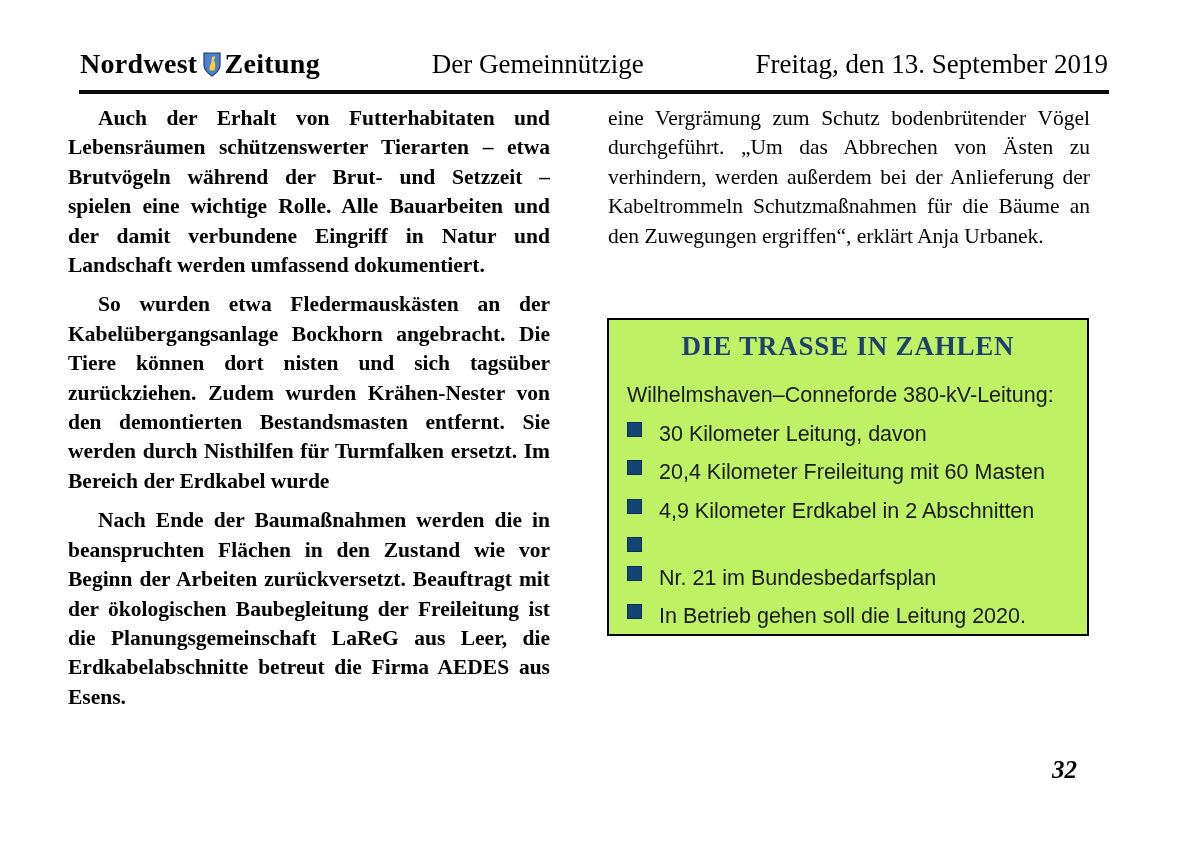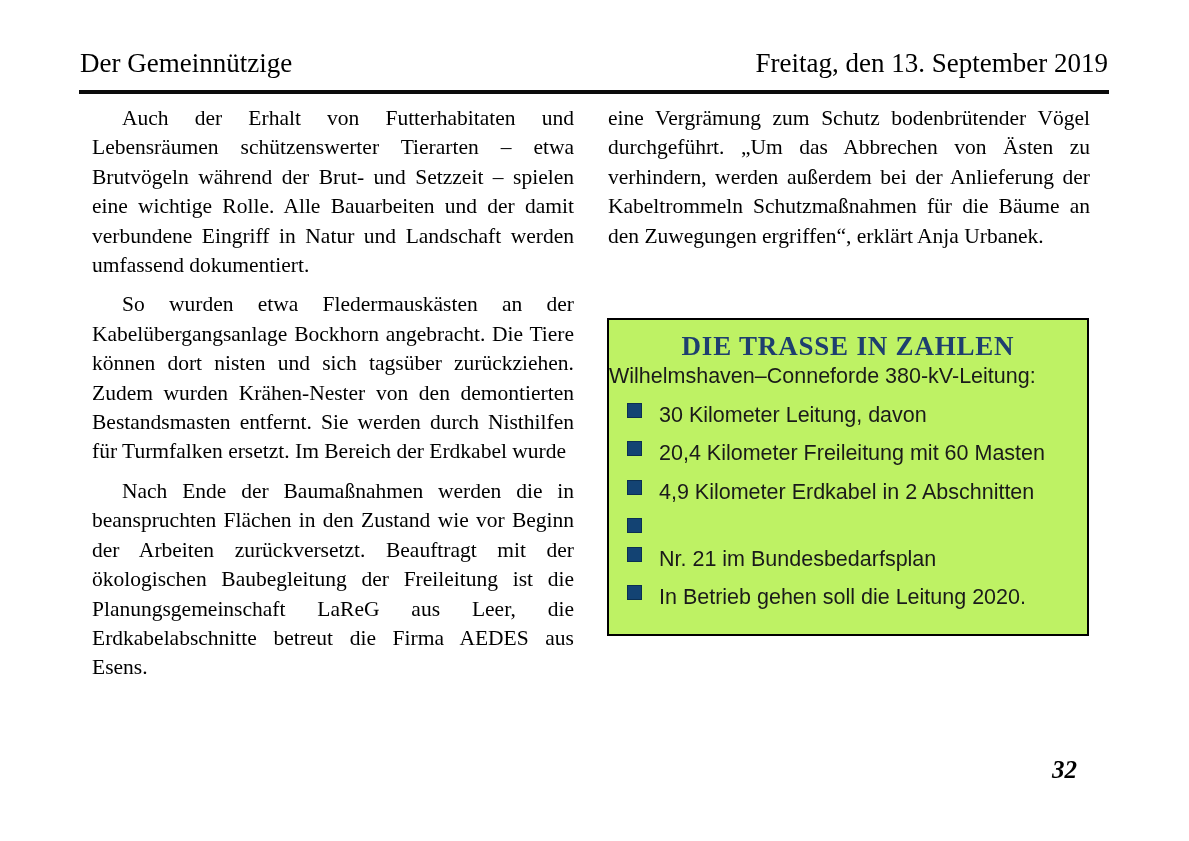--- a/index.html
+++ b/index.html
@@ -19,41 +19,41 @@
   }
   .brand .shield { display:inline-block; margin:0 4px 0 5px; line-height:0; }
   .edition  { font-size:27px; white-space:nowrap; }
   .issuedate{ font-size:27px; white-space:nowrap; }
   .rule {
     position:absolute; left:79px; top:90px; width:1030px; height:4px;
     background:#0b0b0b;
   }
   
   .col { position:absolute; top:104px; width:482px; }
-  .col-left  { left:92px; }
+  .col-left  { left:68px;font-weight:bold; }
   .col-right { left:608px; }
   .para {
     margin:0 0 10px 0;
     font-size:21.5px; line-height:29.4px;
     text-align:justify;
   }
   .para.indent { text-indent:30px; }
   
   .infobox {
     position:absolute; left:607px; top:318px; width:482px; height:318px;
     box-sizing:border-box;
     background:#bef264; border:2px solid #000;
   }
   .infobox h2 {
     margin:11px 0 0 0; text-align:center;
     font-family:"Liberation Serif", serif; font-weight:bold;
     font-size:27px; letter-spacing:0.8px; color:#1e3f6f;
   }
   .infobox .sub {
-    margin:2px 0 0 0; 
+    margin:21px 0 0 0; padding-left:18px;
     font-family:"Liberation Sans", sans-serif;
     font-size:21.5px; color:#1a1a1a; white-space:nowrap;
   }
   .infobox ul { list-style:none; margin:2px 0 0 0; padding:0 0 0 18px; }
   .infobox li {
     display:flex; margin-top:13.5px;
     font-family:"Liberation Sans", sans-serif;
     font-size:21.5px; color:#1a1a1a; white-space:nowrap;
   }
   .sq {
@@ -65,20 +65,31 @@
     position:absolute; left:1052px; top:756px; width:48px;
     font-size:25px; font-weight:bold; font-style:italic; text-align:left;
   }
 </style>
 </head>
 <body>
 
 <div class="page">
 
   <header class="masthead">
+    <div class="brand">
+      <span>Nordwest</span>
+      <span class="shield">
+        <svg width="18" height="25" viewBox="0 0 18 25" aria-hidden="true">
+          <path d="M1 1 H17 V13 C17 19.5 9 24 9 24 C9 24 1 19.5 1 13 Z" fill="#4a80d0" stroke="#223c6e" stroke-width="1.2"></path>
+          <path d="M7 18.5 C5.8 14.5 8 12.2 8.5 9.6 C9 7.4 8 6.4 9.4 4.9 C10.5 3.8 12.1 4.5 11.9 6 C11.7 7.2 10.6 7.5 10.8 8.7 C12.7 10.2 12.5 14.3 11.6 18.5 Z" fill="#ffd02a"></path>
+          <circle cx="10.6" cy="5.6" r="1.1" fill="#ffd02a"></circle>
+        </svg>
+      </span>
+      <span>Zeitung</span>
+    </div>
     <div class="edition">Der Gemeinnützige</div>
     <div class="issuedate">Freitag, den 13. September 2019</div>
   </header>
 
   <div class="rule"></div>
 
   <section class="col col-left">
     <p class="para indent">Auch der Erhalt von Futterhabitaten und Lebensräumen schützenswerter Tierarten – etwa Brutvögeln während der Brut- und Setzzeit – spielen eine wichtige Rolle. Alle Bauarbeiten und der damit verbundene Eingriff in Natur und Landschaft werden umfassend dokumentiert.</p>
     <p class="para indent">So wurden etwa Fledermauskästen an der Kabelübergangsanlage Bockhorn angebracht. Die Tiere können dort nisten und sich tagsüber zurückziehen. Zudem wurden Krähen-Nester von den demontierten Bestandsmasten entfernt. Sie werden durch Nisthilfen für Turmfalken ersetzt. Im Bereich der Erdkabel wurde</p>
     <p class="para indent">Nach Ende der Baumaßnahmen werden die in beanspruchten Flächen in den Zustand wie vor Beginn der Arbeiten zurückversetzt. Beauftragt mit der ökologischen Baubegleitung der Freileitung ist die Planungsgemeinschaft LaReG aus Leer, die Erdkabelabschnitte betreut die Firma AEDES aus Esens.</p>

